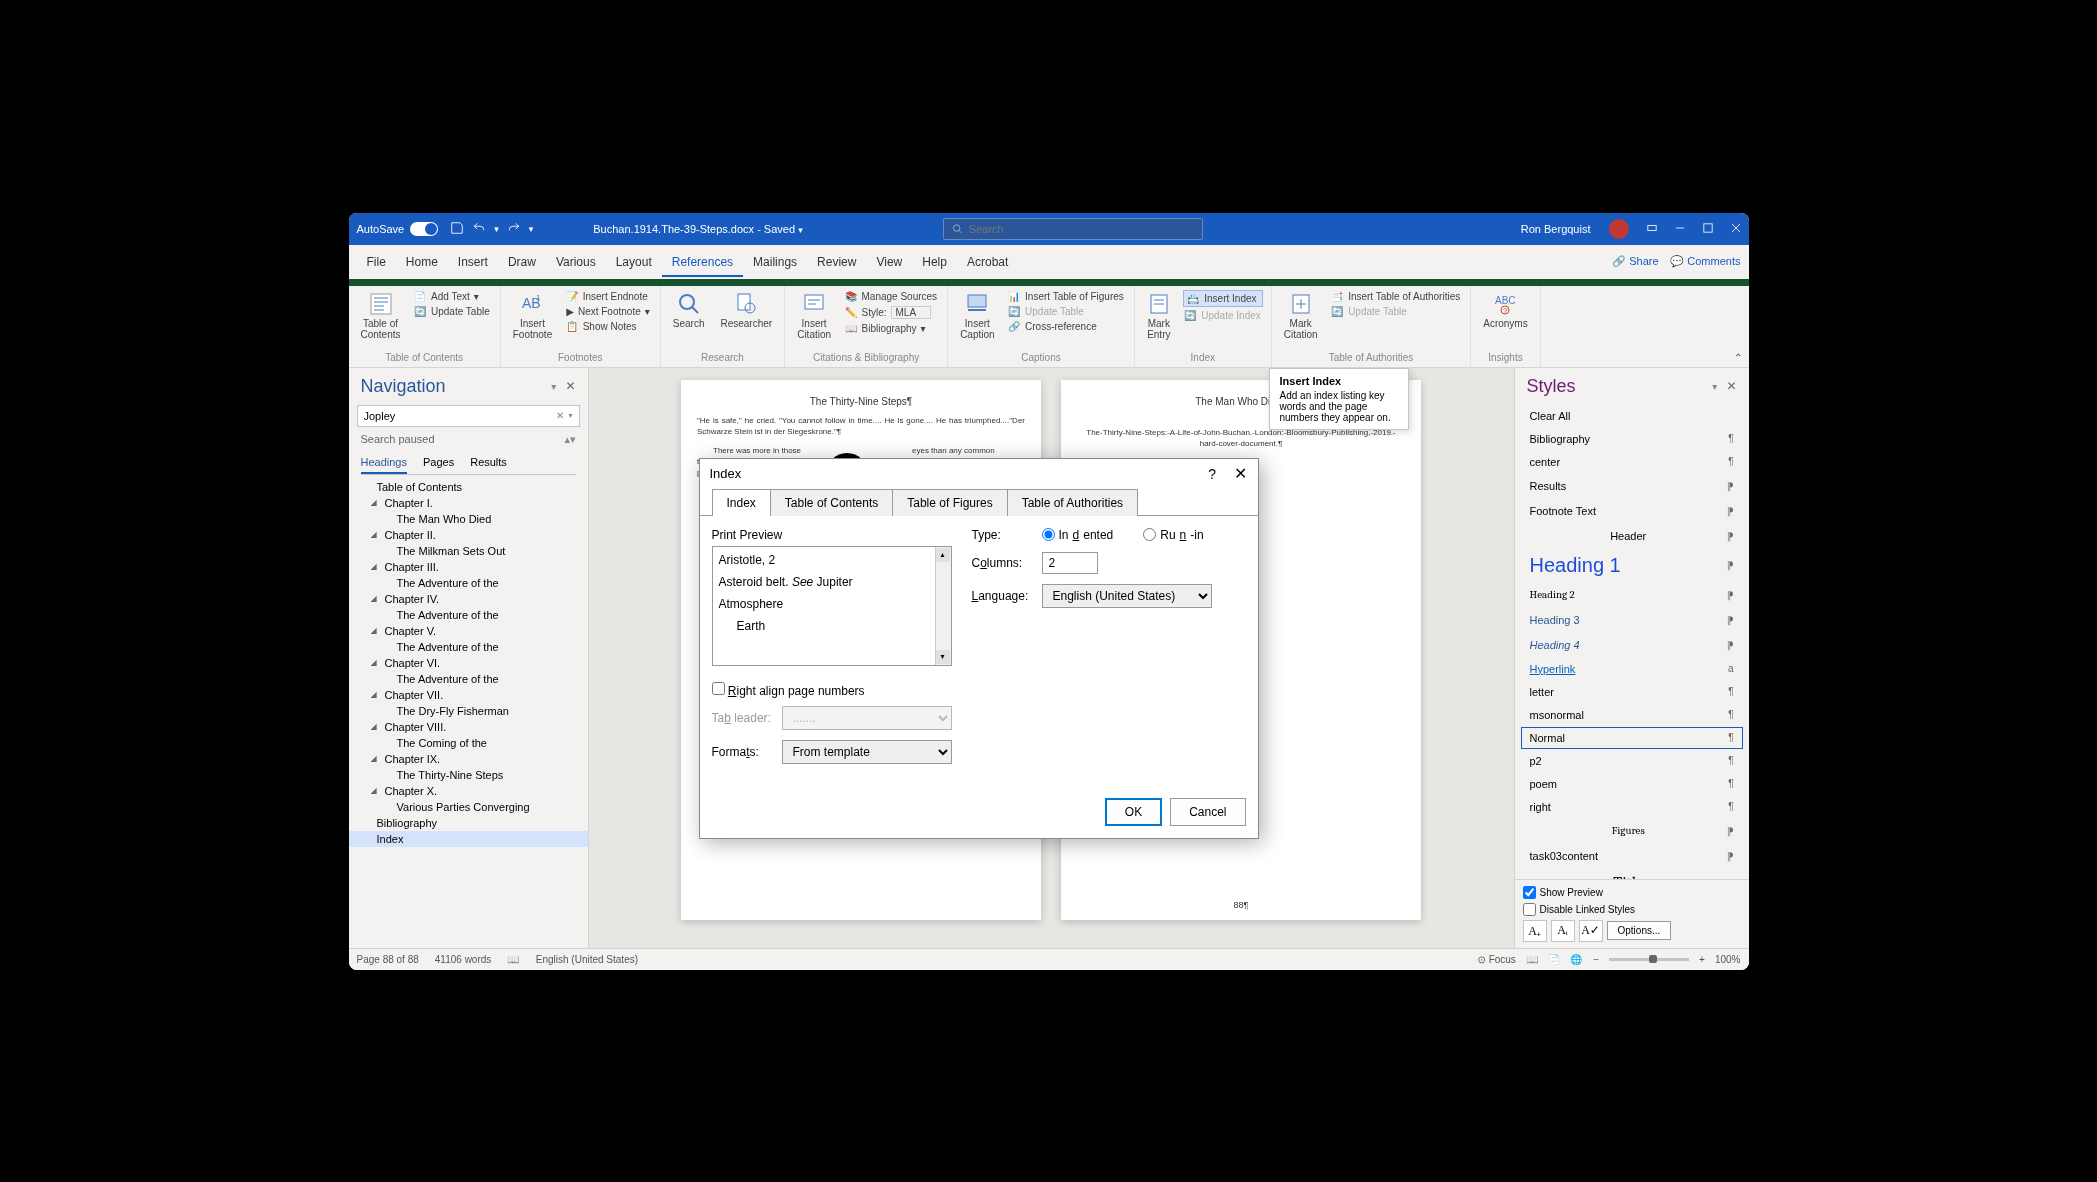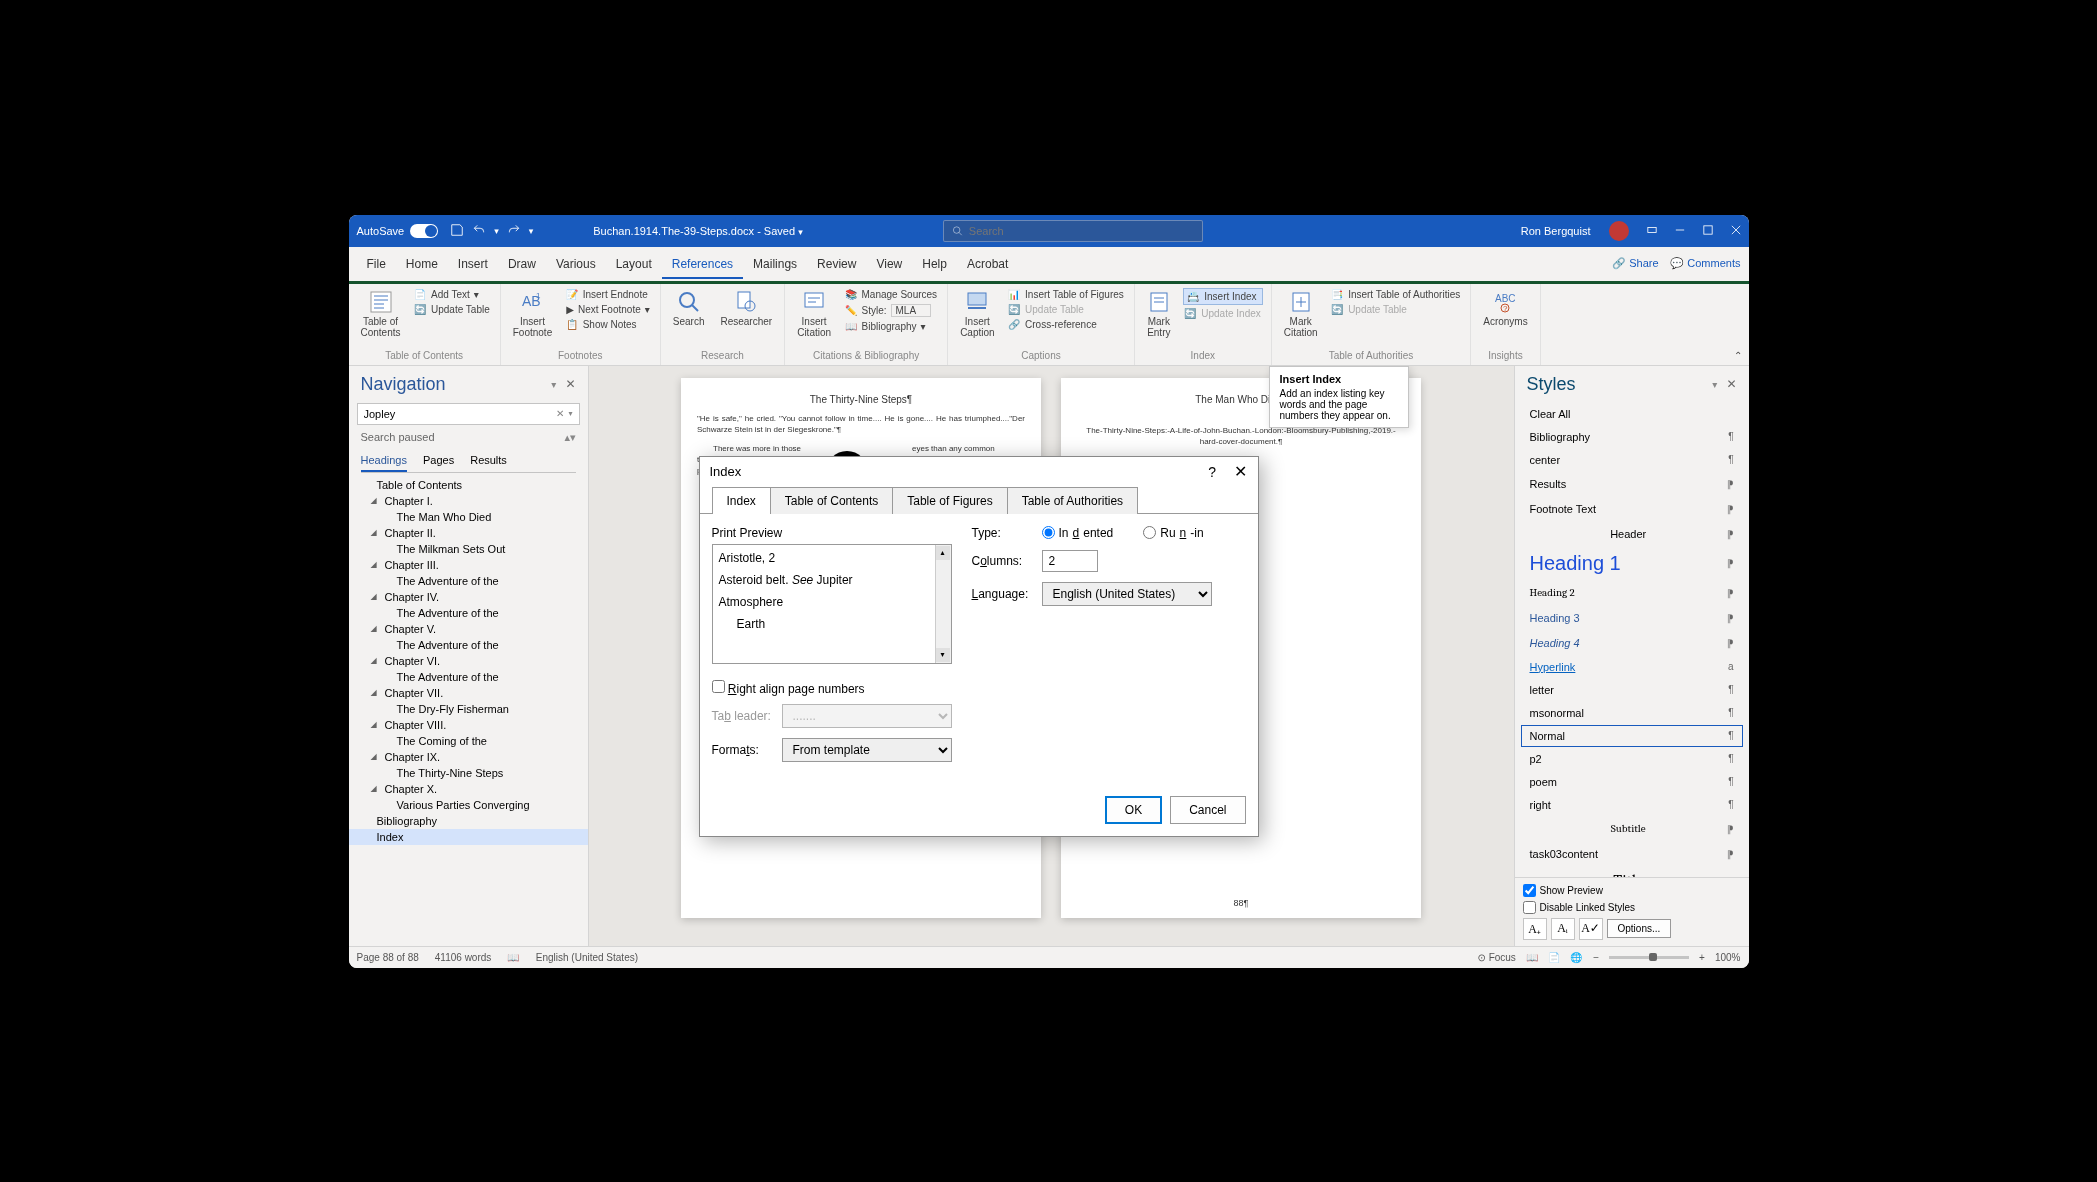--- a/index.html
+++ b/index.html
@@ -10,21 +10,21 @@
 .titlebar .switch { width: 28px; height: 14px; background: #fff; border-radius: 7px; position: relative; }
 .titlebar .switch::after { content: ''; position: absolute; right: 1px; top: 1px; width: 12px; height: 12px; background: #185abd; border-radius: 50%; }
 .titlebar .qat { display: flex; gap: 8px; margin-left: 12px; align-items: center; }
 .titlebar .qat svg { width: 14px; height: 14px; fill: #fff; }
 .titlebar .doc-title { flex: 0 0 auto; margin-left: 60px; }
 .titlebar .search { flex: 0 0 auto; margin-left: 140px; background: #2b579a; border: 1px solid rgba(255,255,255,0.3); border-radius: 2px; height: 22px; width: 260px; display: flex; align-items: center; padding: 0 8px; gap: 6px; }
 .titlebar .search svg { width: 12px; height: 12px; fill: rgba(255,255,255,0.7); }
 .titlebar .search input { background: transparent; border: none; color: #fff; font-size: 11px; outline: none; width: 100%; }
 .titlebar .right-controls { margin-left: auto; display: flex; align-items: center; gap: 18px; }
 .titlebar .win-btn svg { width: 10px; height: 10px; stroke: #fff; fill: none; stroke-width: 1; }
-.tabsbar { background: #f3f2f1; height: 30px; border-bottom: 3px solid #14532d; display: flex; align-items: center; padding: 17px 8px; font-size: 12px; }
+.tabsbar { background: #f3f2f1; height: 30px; border-bottom: 7px solid #14532d; display: flex; align-items: center; padding: 17px 8px; font-size: 12px; }
 .tabsbar .tab { padding: 0 10px; height: 30px; line-height: 30px; cursor: pointer; color: #333; }
 .tabsbar .tab.active { color: #185abd; border-bottom: 2px solid #185abd; }
 .tabsbar .right-actions { margin-left: auto; display: flex; gap: 12px; align-items: center; color: #185abd; font-size: 11px; }
 .ribbon { background: #f3f2f1; height: 82px; display: flex; border-bottom: 1px solid #d4d4d4; font-size: 10px; color: #444; position: relative; }
 .ribbon-group { display: flex; flex-direction: column; padding: 4px 8px; border-right: 1px solid #e1e1e1; }
 .ribbon-group-items { flex: 1; display: flex; gap: 8px; align-items: flex-start; }
 .ribbon-group-label { text-align: center; font-size: 10px; color: #888; padding-top: 2px; }
 .ribbon-btn-big { display: flex; flex-direction: column; align-items: center; gap: 2px; cursor: pointer; padding: 2px 4px; }
 .ribbon-btn-big svg { width: 24px; height: 24px; }
 .ribbon-btn-small { display: flex; align-items: center; gap: 4px; cursor: pointer; padding: 1px 2px; font-size: 10px; }
@@ -47,21 +47,21 @@
 .nav-item.l2 { padding-left: 48px; }
 .nav-item.selected { background: #d4e3fb; }
 .nav-item .caret { position: absolute; left: 22px; top: 3px; font-size: 8px; color: #666; }
 .doc-canvas { flex: 1; background: #e8e6e3; position: relative; overflow: hidden; display: flex; gap: 20px; justify-content: center; padding: 12px; }
 .page { background: #fff; width: 360px; height: 540px; box-shadow: 0 2px 8px rgba(0,0,0,0.2); padding: 16px; font-size: 9px; font-family: 'Times New Roman', serif; color: #333; position: relative; }
 .page-header { text-align: center; font-size: 10px; margin-bottom: 8px; }
 .page-text { font-size: 8px; line-height: 1.4; text-align: justify; }
 .page-text .indent { text-indent: 2em; }
 .styles-pane { width: 235px; background: #f3f2f1; border-left: 1px solid #d4d4d4; display: flex; flex-direction: column; font-size: 11px; }
 .styles-header { padding: 8px 12px; display: flex; justify-content: space-between; align-items: center; }
-.styles-header h2 { font-size: 18px; font-weight: normal; color: #0c4a6e; }
+.styles-header h2 { font-size: 18px; font-weight: normal; color: #701a75; }
 .styles-list { flex: 1; overflow: auto; padding: 0 6px; }
 .style-item { display: flex; justify-content: space-between; align-items: center; padding: 4px 8px; border: 1px solid transparent; cursor: pointer; margin-bottom: 1px; }
 .style-item.selected { border-color: #185abd; }
 .style-item .marker { font-size: 10px; color: #666; }
 .styles-footer { padding: 6px 8px; border-top: 1px solid #d4d4d4; font-size: 10px; }
 .styles-footer label { display: flex; align-items: center; gap: 4px; margin-bottom: 4px; }
 .styles-footer-btns { display: flex; gap: 4px; align-items: center; margin-top: 4px; }
 .styles-footer-btns .sb { border: 1px solid #c4c4c4; background: #fff; width: 24px; height: 22px; display: flex; align-items: center; justify-content: center; cursor: pointer; }
 .statusbar { height: 22px; background: #f3f2f1; border-top: 1px solid #d4d4d4; display: flex; align-items: center; font-size: 10px; color: #555; padding: 0 8px; gap: 16px; }
 .statusbar .right { margin-left: auto; display: flex; align-items: center; gap: 10px; }
@@ -524,21 +524,21 @@
           </div>
           <div class="style-item">
             <span>poem</span>
             <span class="marker">¶</span>
           </div>
           <div class="style-item">
             <span>right</span>
             <span class="marker">¶</span>
           </div>
           <div class="style-item">
-            <span style="font-family: Cambria, serif; text-align: center; flex: 1 1 0%;">Subtitle</span>
+            <span style="font-family: Cambria, serif; text-align: center; flex: 1 1 0%;">Figures</span>
             <span class="marker">⁋</span>
           </div>
           <div class="style-item">
             <span>task03content</span>
             <span class="marker">⁋</span>
           </div>
           <div class="style-item">
             <span style="font-size: 16px; font-family: Cambria, serif; text-align: center; flex: 1 1 0%;">Title</span>
             <span class="marker">⁋</span>
           </div>

